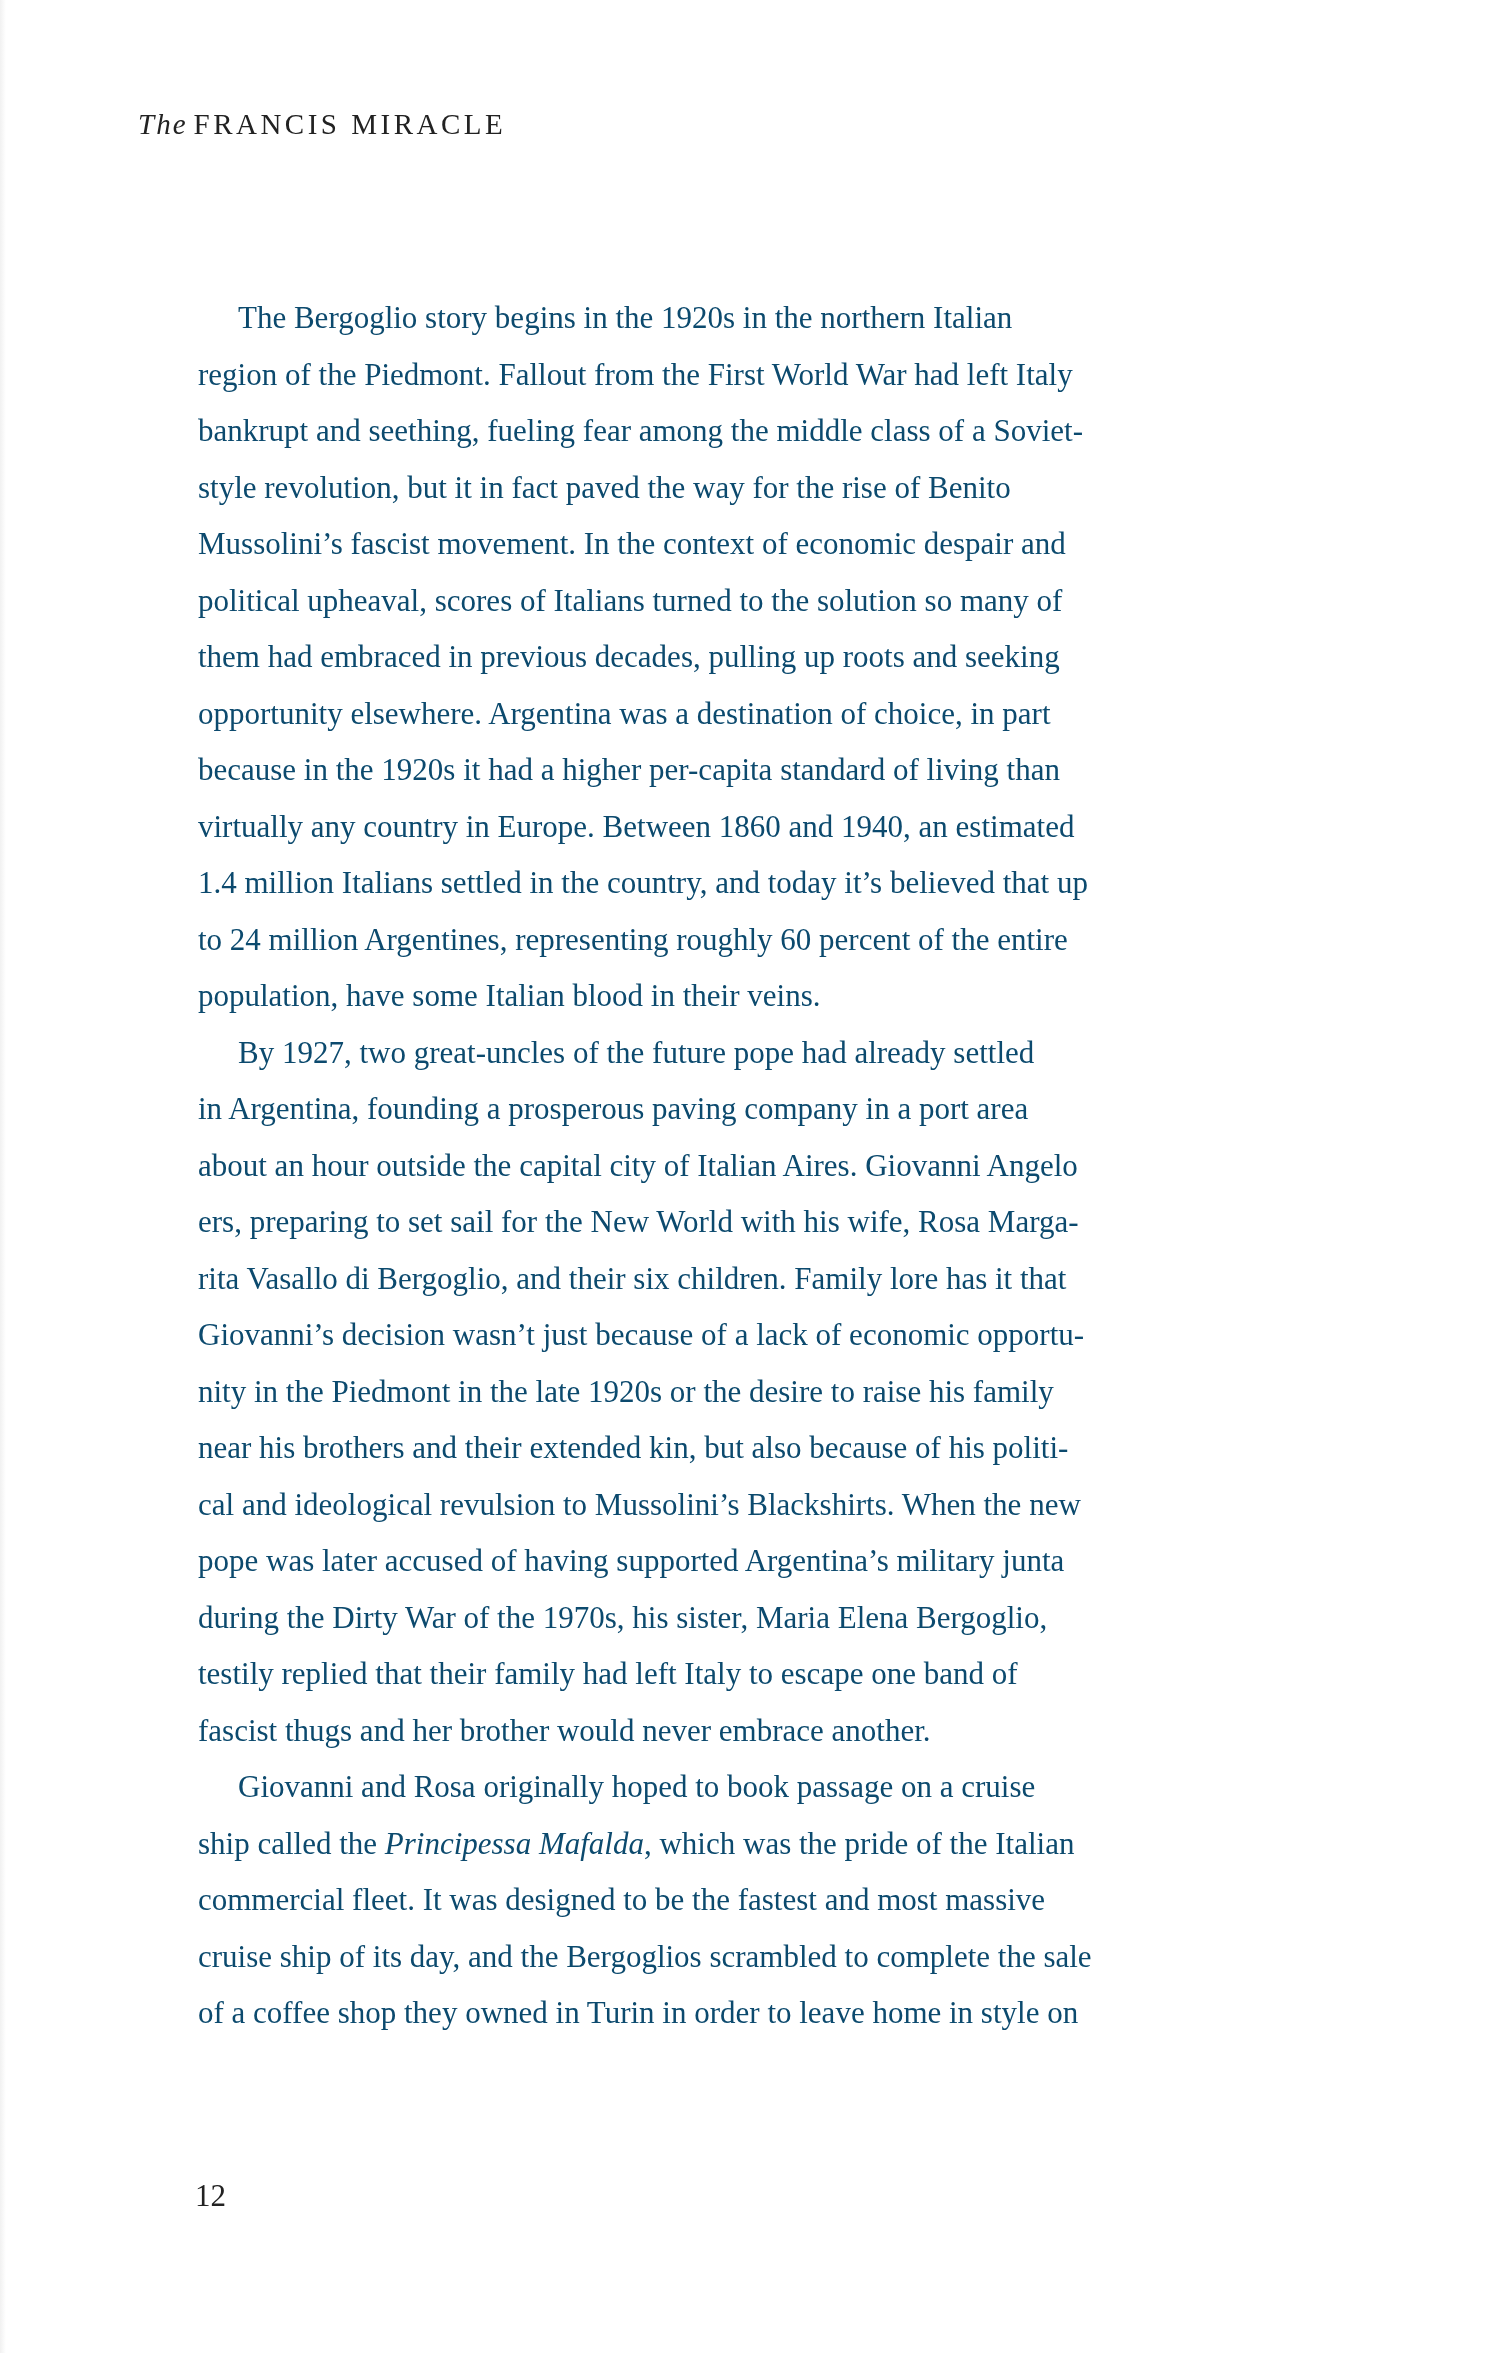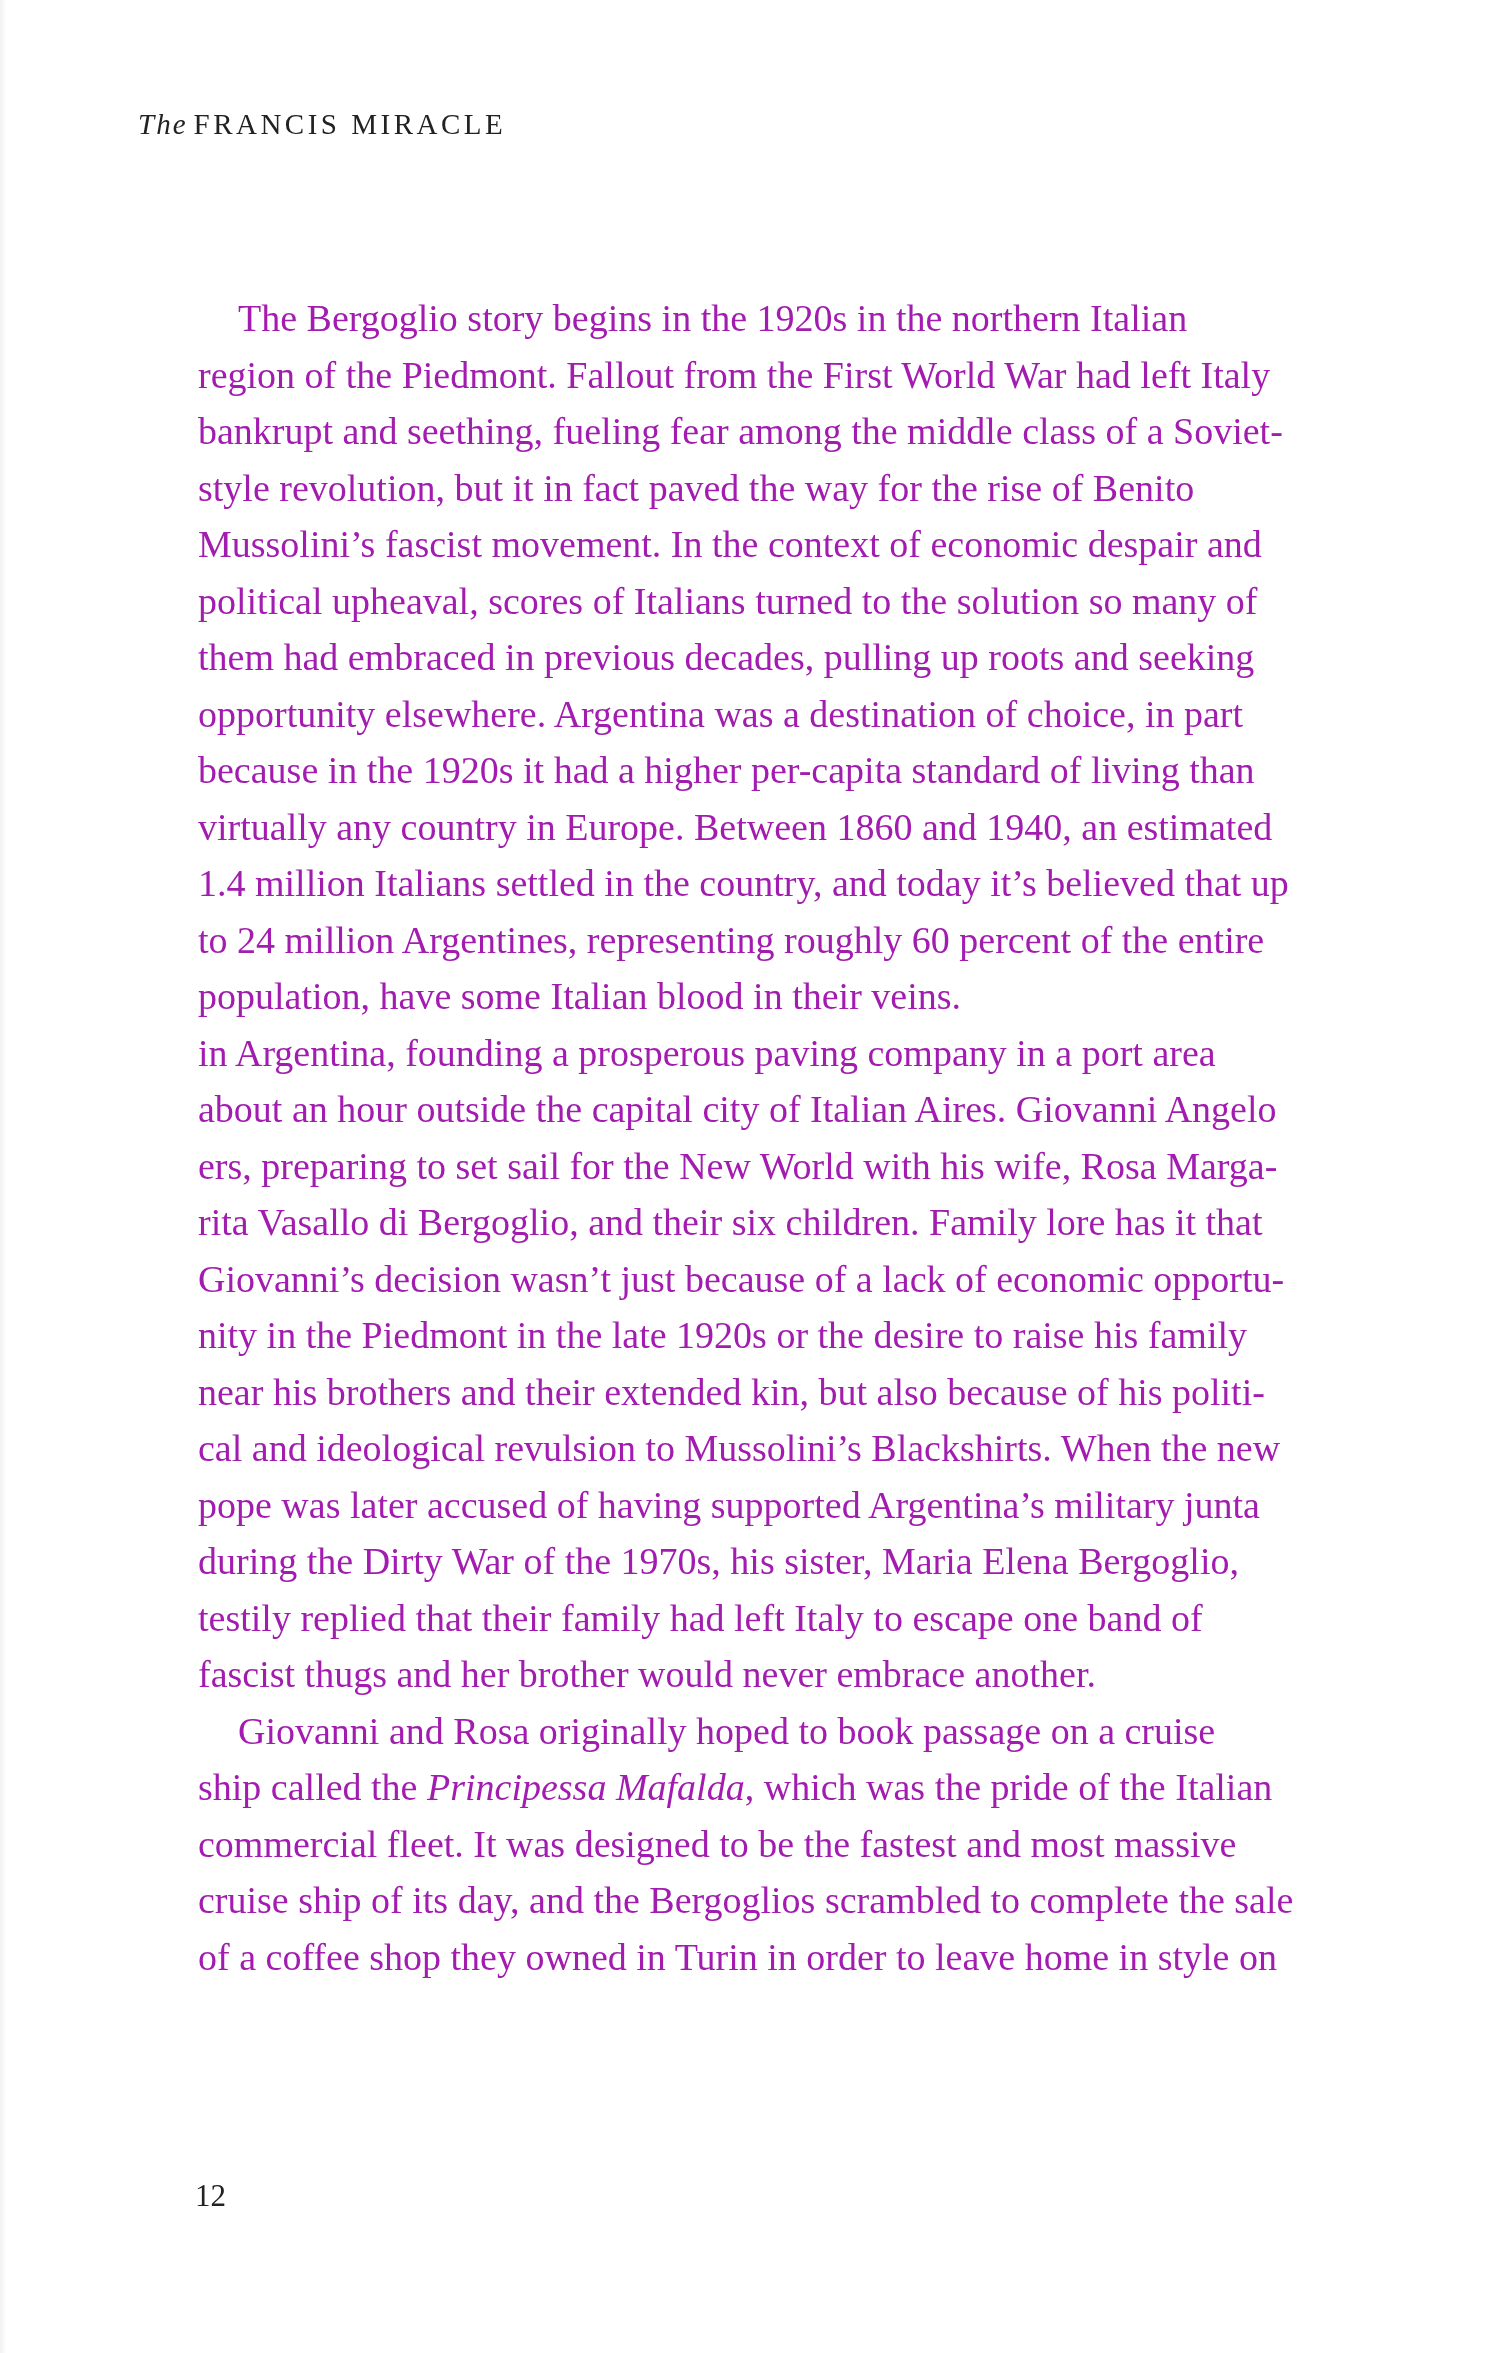--- a/index.html
+++ b/index.html
@@ -1,21 +1,21 @@
 <!DOCTYPE html>
 <html><head>
 <meta charset="utf-8">
 <style>
   html, body { margin:0; padding:0; }
   body { width:1500px; height:2353px; background:#fefefe; position:relative; overflow:hidden; }
   .page { position:absolute; left:0; top:0; width:1500px; height:2353px; background:#ffffff; }
   .edge { position:absolute; left:0; top:0; width:6px; height:2353px; background:linear-gradient(to right,#f1f1f1,#ffffff); }
   .running-head { position:absolute; left:138px; top:108px; font-family:"Liberation Serif","DejaVu Serif",serif; font-size:29px; letter-spacing:3.5px; color:#222; white-space:nowrap; }
   .running-head .the { font-style:italic; letter-spacing:2px; margin-right:6px; }
-  .body-text { position:absolute; left:198px; top:290px; width:1134px; font-family:"Liberation Serif","DejaVu Serif",serif; font-size:38px; color:#a21caf; }
+  .body-text { position:absolute; left:198px; top:290px; width:1134px; font-family:"Liberation Serif","DejaVu Serif",serif; font-size:31px; color:#0c4a6e; }
   .line { height:56.5px; line-height:56.5px; white-space:nowrap; text-align:justify; text-align-last:justify; overflow:visible; }
   .line.last { text-align-last:left; }
   .line.indent { padding-left:40px; }
   .line em { font-style:italic; }
   .page-number { position:absolute; left:195px; top:2178px; font-family:"Liberation Serif","DejaVu Serif",serif; font-size:31px; color:#222; }
 </style>
 </head>
 <body>
 
 <div class="page">
@@ -36,20 +36,21 @@
       <div class="line" style="white-space: nowrap; text-align: left; text-align-last: left;">them had embraced in previous decades, pulling up roots and seeking</div>
       <div class="line" style="white-space: nowrap; text-align: right; text-align-last: left;">opportunity elsewhere. Argentina was a destination of choice, in part</div>
       <div class="line" style="white-space: nowrap; text-align: left; text-align-last: left;">because in the 1920s it had a higher per-capita standard of living than</div>
       <div class="line" style="white-space: nowrap; text-align: left; text-align-last: left;">virtually any country in Europe. Between 1860 and 1940, an estimated</div>
       <div class="line" style="white-space: nowrap; text-align: left; text-align-last: left;">1.4 million Italians settled in the country, and today it’s believed that up</div>
       <div class="line" style="white-space: nowrap; text-align: left; text-align-last: left;">to 24 million Argentines, representing roughly 60 percent of the entire</div>
       <div class="line last">population, have some Italian blood in their veins.</div>
     </div>
 
     <div>
+      <div class="line indent" style="white-space: nowrap; text-align: left; text-align-last: left;">By 1927, two great-uncles of the future pope had already settled</div>
       <div class="line" style="white-space: nowrap; text-align: left; text-align-last: left;">in Argentina, founding a prosperous paving company in a port area</div>
       <div class="line" style="white-space: nowrap; text-align: left; text-align-last: left;">about an hour outside the capital city of Italian Aires. Giovanni Angelo</div>
       <div class="line" style="white-space: nowrap; text-align: left; text-align-last: left;">ers, preparing to set sail for the New World with his wife, Rosa Marga-</div>
       <div class="line" style="white-space: nowrap; text-align: left; text-align-last: left;">rita Vasallo di Bergoglio, and their six children. Family lore has it that</div>
       <div class="line" style="white-space: nowrap; text-align: left; text-align-last: left;">Giovanni’s decision wasn’t just because of a lack of economic opportu-</div>
       <div class="line" style="white-space: nowrap; text-align: left; text-align-last: left;">nity in the Piedmont in the late 1920s or the desire to raise his family</div>
       <div class="line" style="white-space: nowrap; text-align: right; text-align-last: left;">near his brothers and their extended kin, but also because of his politi-</div>
       <div class="line" style="white-space: nowrap; text-align: left; text-align-last: left;">cal and ideological revulsion to Mussolini’s Blackshirts. When the new</div>
       <div class="line" style="white-space: nowrap; text-align: left; text-align-last: left;">pope was later accused of having supported Argentina’s military junta</div>
       <div class="line" style="white-space: nowrap; text-align: left; text-align-last: left;">during the Dirty War of the 1970s, his sister, Maria Elena Bergoglio,</div>

